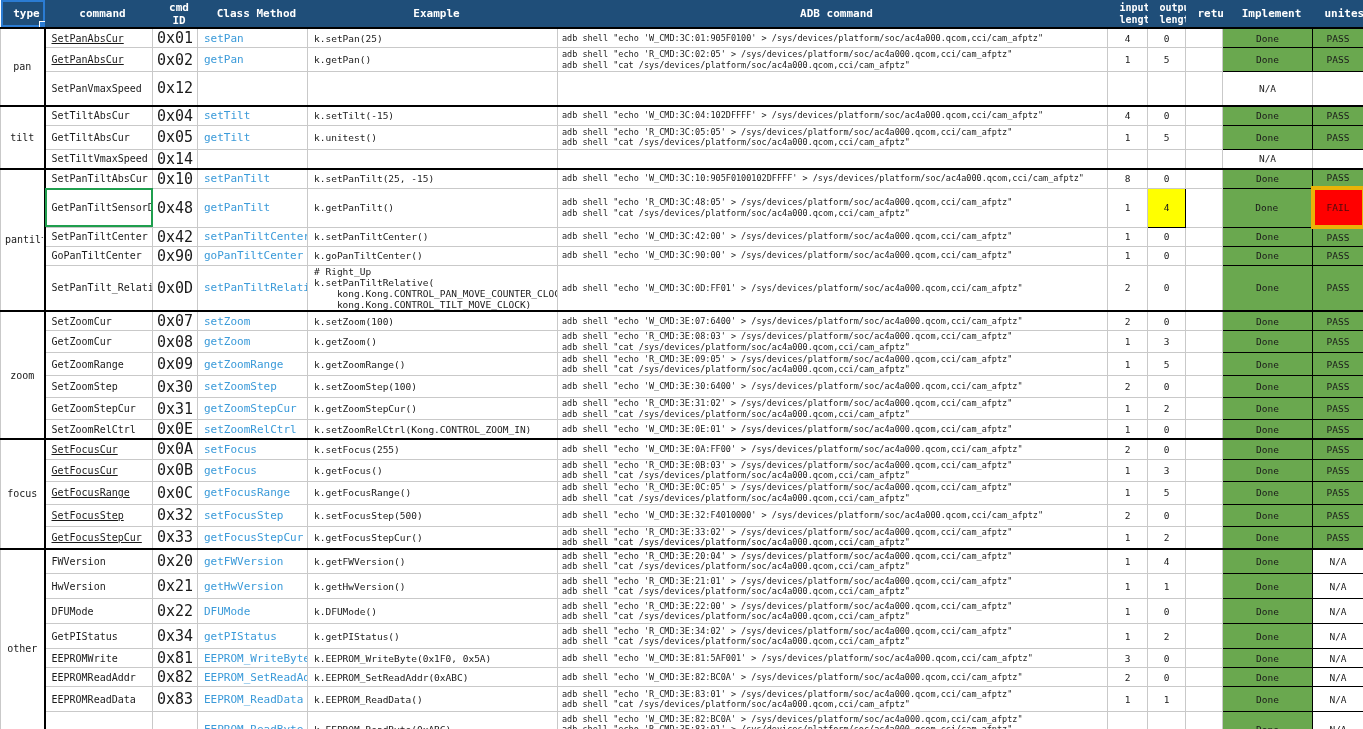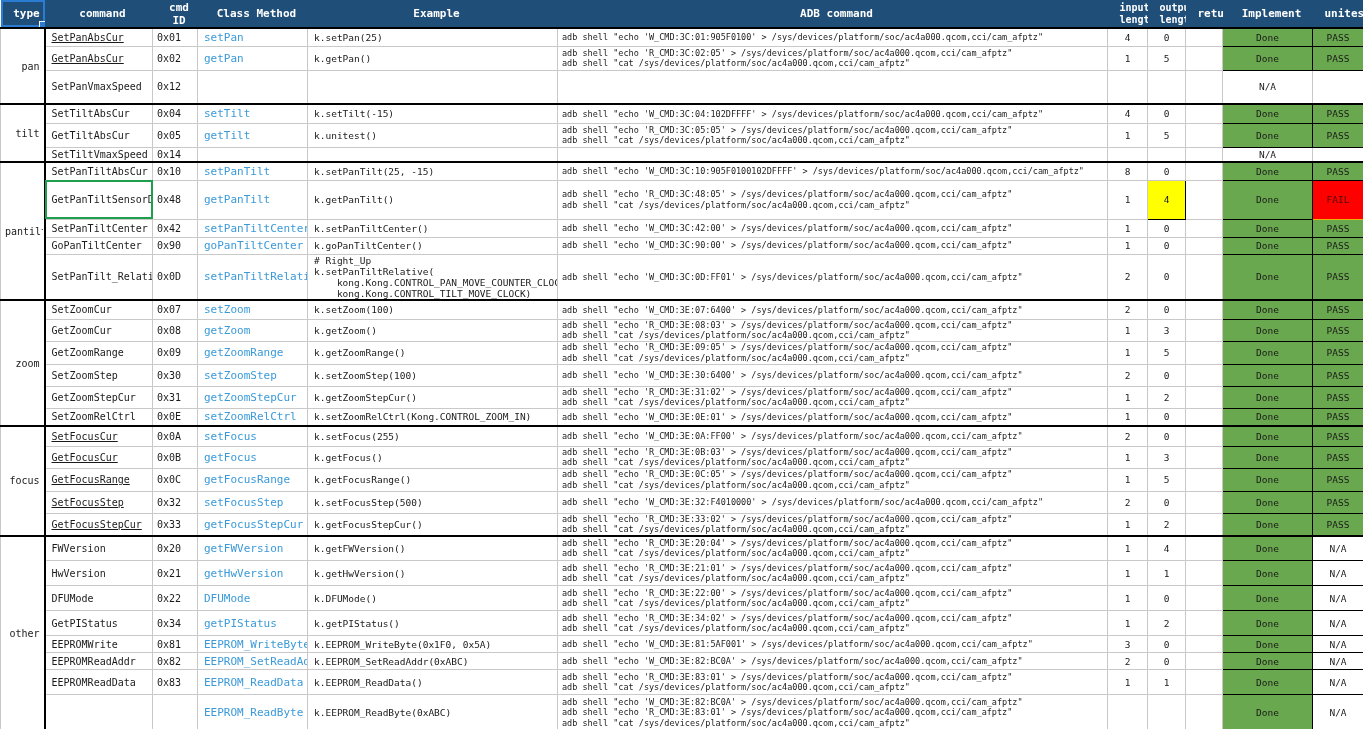--- a/index.html
+++ b/index.html
@@ -8,33 +8,33 @@
   td,th{box-sizing:border-box;overflow:hidden;vertical-align:middle;padding:0 4px;}
 
   
   thead th{background:#1F4E79;color:#fff;font-weight:bold;font-size:11px;text-align:center;height:28px;line-height:13px;position:relative;padding-left:12px;}
   thead th.small{font-size:10px;line-height:12px;}
   thead th.sel-a1{box-shadow:inset 0 0 0 2px #2B7CD3;}
   thead th.sel-a1::after{content:"";position:absolute;right:-3px;bottom:-3px;width:7px;height:7px;background:#2B7CD3;border:1px solid #fff;z-index:5;}
 
   
   tbody td{border:1px solid #C9C9C9;font-size:9.5px;color:#1a1a1a;background:#fff;}
-  td.c-type{border-right:2px solid #000;text-align:right;font-size:10px;border-radius:22px;}
+  td.c-type{border-right:2px solid #000;text-align:center;font-size:10px;border-radius:22px;}
   td.c-cmd{font-size:10px;padding-left:6px;white-space:nowrap;}
   td.c-cmd.link span{text-decoration:underline;}
-  td.c-id{text-align:left;font-size:10px;}
+  td.c-id{text-align:left;font-size:15px;}
   td.c-method{color:#3A9AD9;font-size:11px;padding-left:6px;white-space:nowrap;}
   td.c-ex{font-size:9.5px;white-space:pre;line-height:11px;padding-left:6px;}
   td.c-adb{font-size:8.5px;white-space:pre;line-height:10.5px;color:#222;}
   td.c-num{text-align:center;}
   td.c-impl,td.c-uni{text-align:center;}
 
   td.st-done{background:#6AA84F;border:1px solid #000;}
   td.st-pass{background:#6AA84F;border:1px solid #000;}
-  td.st-fail{background:#FF0000;border:1px solid #eab308;color:#4a0c0c;}
+  td.st-fail{background:#FF0000;border:4px solid #eab308;color:#4a0c0c;}
   td.st-na-bk{background:#fff;border:1px solid #000;}
   td.hl-yellow{background:#FFFF00;border:1px solid #000;}
   td.sel-green{outline:2px solid #1F9E4E;outline-offset:-2px;}
 
   tr.grp-top td{border-top:2px solid #000;}
 </style>
 </head>
 <body>
 
 <table>

